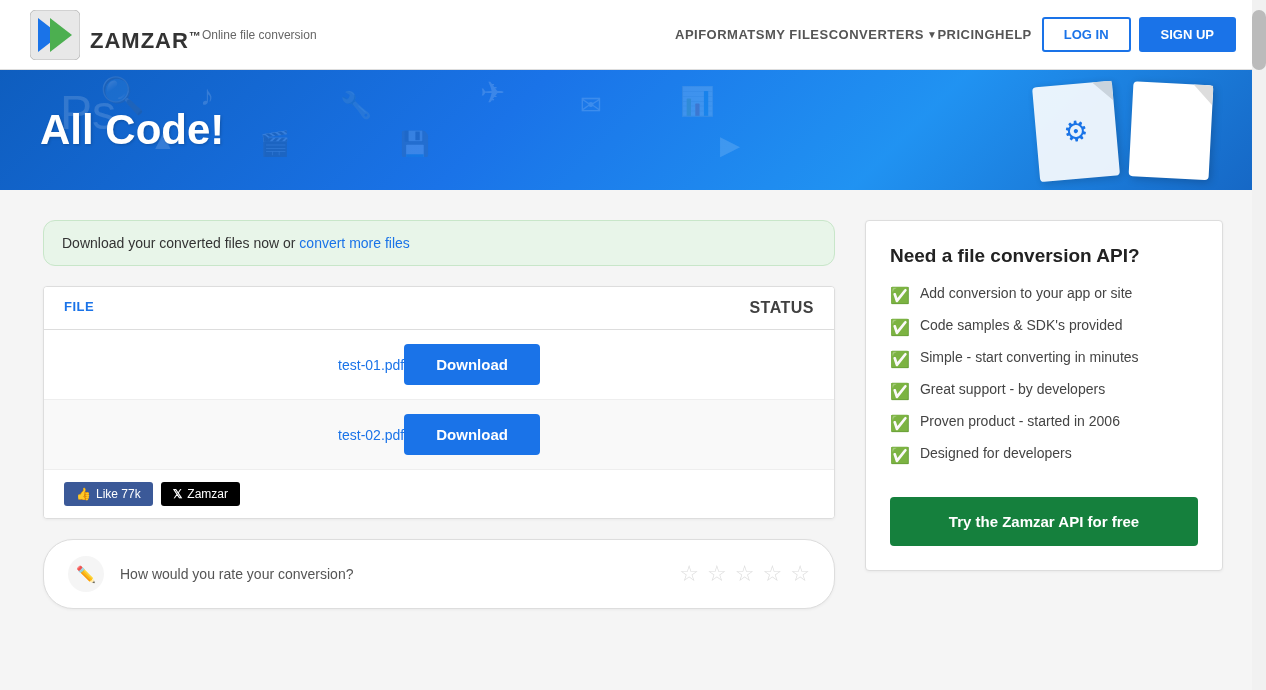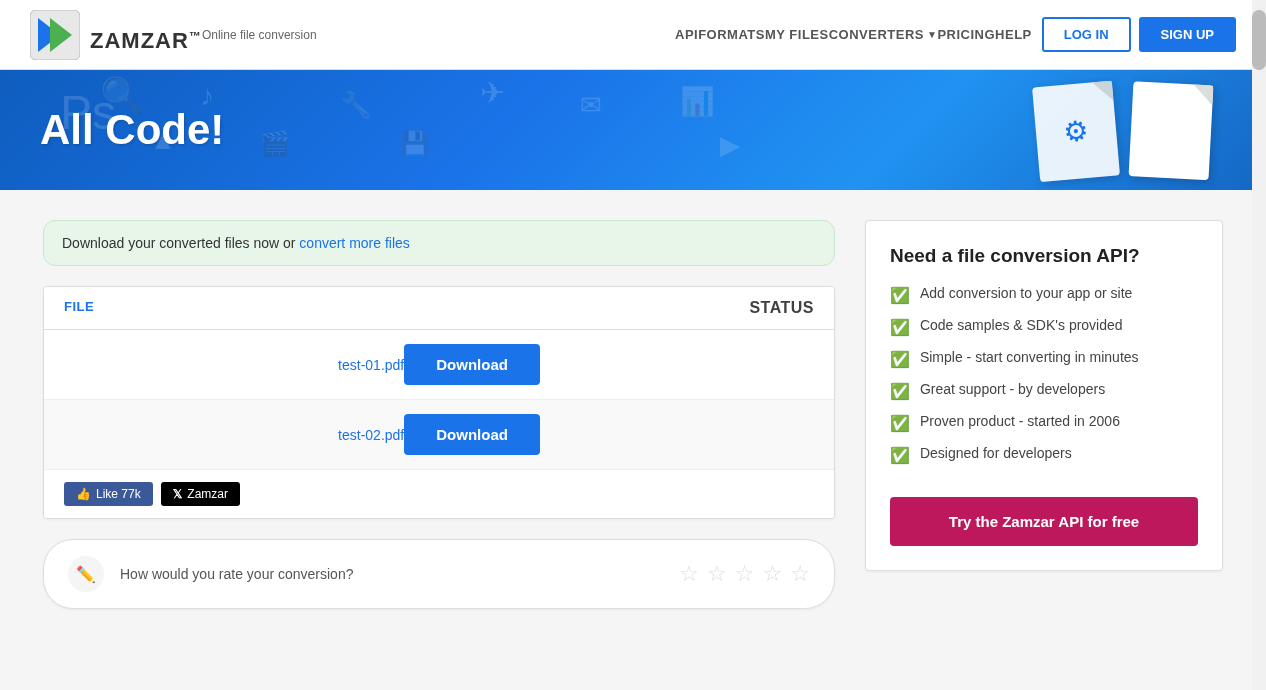--- a/index.html
+++ b/index.html
@@ -284,21 +284,21 @@
       font-size: 14px;
       color: #444;
     }
     .check-icon {
       color: #4caf50;
       font-size: 16px;
       flex-shrink: 0;
       margin-top: 1px;
     }
     .btn-api {
-      background: #be185d;
+      background: #15803d;
       color: #fff;
       border: none;
       width: 100%;
       padding: 16px;
       font-size: 15px;
       font-weight: bold;
       cursor: pointer;
       border-radius: 4px;
       margin-top: 20px;
     }

